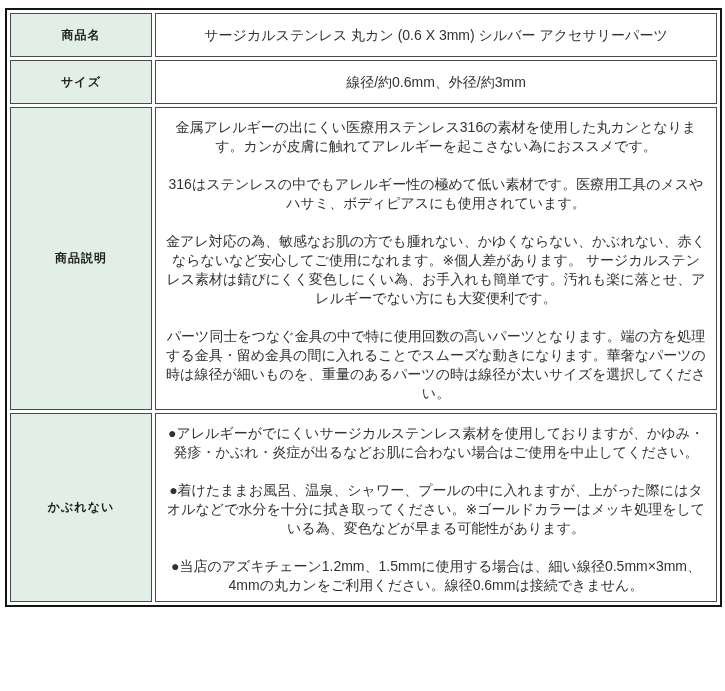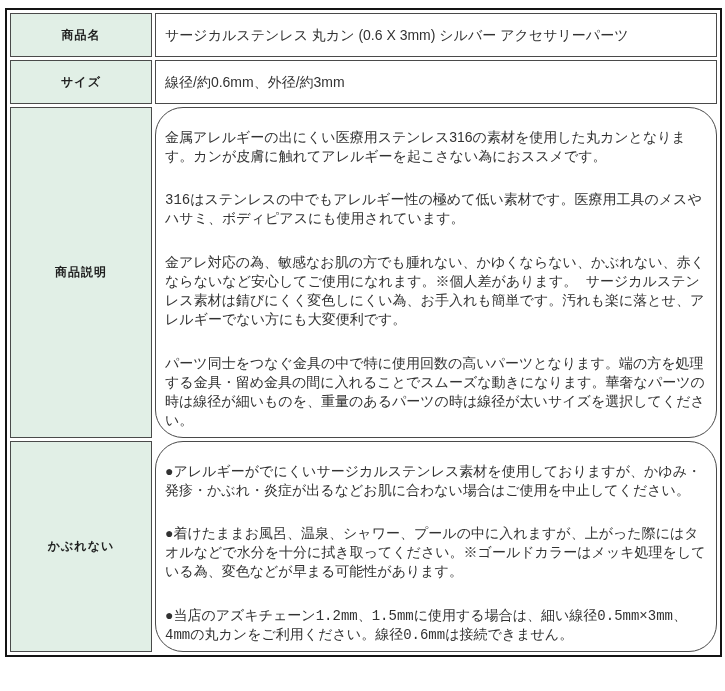--- a/index.html
+++ b/index.html
@@ -36,28 +36,28 @@
     padding: 4px 6px;
     letter-spacing: 1px;
   }
   td.cell-value {
     background: #ffffff;
     border: 1px solid #4a4a4a;
     font-size: 14px;
     color: #323232;
     line-height: 19px;
     padding: 5px 9px;
-    text-align: left;
+    text-align: center;
   }
   tr.row-single th.cell-label,
   tr.row-single td.cell-value { height: 32px; }
   tr.row-single td.cell-value { vertical-align: middle; }
-  tr.row-multi td.cell-value { vertical-align: top; padding-top: 20px; padding-bottom: 6px; border-radius: 28px; }
+  tr.row-multi td.cell-value { vertical-align: top; padding-top: 10px; padding-bottom: 6px; }
   .para { margin: 0; }
-  .para + .para { margin-top: 25px; font-family: Liberation Mono, monospace; }
+  .para + .para { margin-top: 19px; }
 </style>
 </head>
 <body>
 
 <div class="page">
   <table class="spec">
     <colgroup>
       <col class="c-label">
       <col class="c-value">
     </colgroup>

